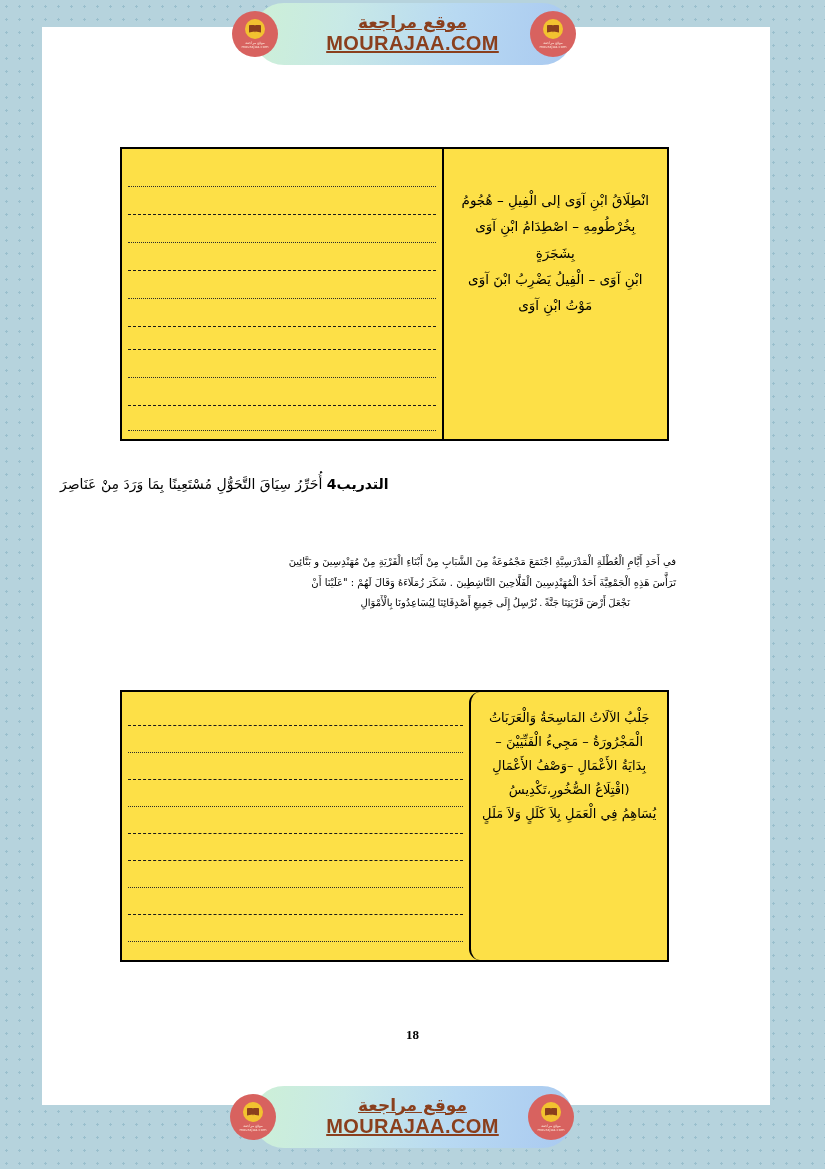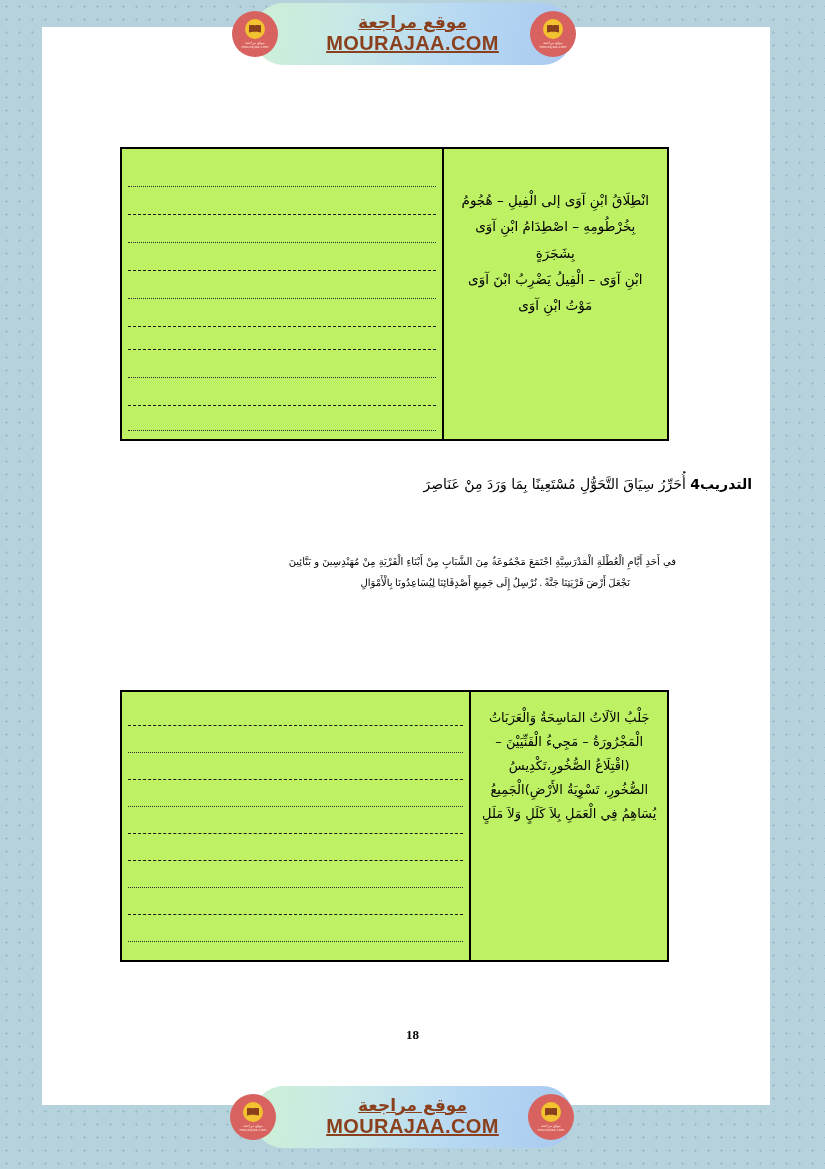--- a/index.html
+++ b/index.html
@@ -117,21 +117,21 @@
     text-align: center;
     letter-spacing: 0.1px;
   }
 
   
   .wtable {
     position: absolute;
     border: 2px solid #000;
     box-sizing: border-box;
     display: flex;
-    background: #bef264;
+    background: #fde047;
   }
   .wtable .cell-lines {
     box-sizing: border-box;
     padding: 10px 6px 6px 6px;
     display: flex;
     flex-direction: column;
     justify-content: flex-start;
   }
   .wtable .cell-text {
     box-sizing: border-box;
@@ -155,21 +155,21 @@
     color: #000;
   }
 
   
   .exercise-heading {
     position: absolute;
     left: 60px;
     top: 476px;
     width: 612px;
     direction: rtl;
-    text-align: right;
+    text-align: left;
     font-family: "DejaVu Sans", sans-serif;
     font-size: 14px;
     color: #000;
     letter-spacing: 0.4px;
   }
   .exercise-heading .ex-label {
     font-weight: bold;
   }
 
   
@@ -253,41 +253,42 @@
     </div>
   </div>
 
   <div class="exercise-heading" style="left:18px; top:449px; width:692px;">
     <span class="ex-label">التدريب4</span>
     <span>أُحَرِّرُ سِيَاقَ التَّحَوُّلِ مُسْتَعِينًا بِمَا وَرَدَ مِنْ عَنَاصِرَ</span>
   </div>
 
   <div class="passage" style="left:34px; top:525px; width:600px;">
     <span class="pline">في أَحَدِ أَيَّامِ الْعُطْلَةِ الْمَدْرَسِيَّةِ  اجْتَمَعَ مَجْمُوعَةٌ مِنَ الشَّبَابِ مِنْ أَبْنَاءِ الْقَرْيَةِ  مِنْ مُهَنْدِسِينَ و بَنَّائِينَ</span>
+    <span class="pline">تَرَأَّسَ هَذِهِ الْجَمْعِيَّةَ أَحَدُ الْمُهَنْدِسِينَ الْفَلَّاحِينَ النَّاشِطِينَ . شَكَرَ زُمَلَاءَهُ  وَقَالَ لَهُمْ : "عَلَيْنَا  أَنْ</span>
     <span class="pline indent2">نَجْعَلَ  أَرْضَ قَرْيَتِنَا جَنَّةً .  نُرْسِلُ إِلَى جَمِيعِ أَصْدِقَائِنَا لِيُسَاعِدُونَا  بِالْأَمْوَالِ</span>
   </div>
 
   <div class="wtable" style="left:78px; top:663px; width:549px; height:272px;">
     <div class="cell-lines" style="width:350px;">
       <div class="dot-row heavy" style="height:23px;"></div>
       <div class="dot-row" style="height:26px;"></div>
       <div class="dot-row heavy" style="height:26px;"></div>
       <div class="dot-row" style="height:26px;"></div>
       <div class="dot-row heavy" style="height:26px;"></div>
       <div class="dot-row heavy" style="height:26px;"></div>
       <div class="dot-row" style="height:26px;"></div>
       <div class="dot-row heavy" style="height:26px;"></div>
       <div class="dot-row" style="height:26px;"></div>
     </div>
-    <div class="cell-text" style="width:199px;">
+    <div class="cell-text" style="width:199px;border-radius:11px;">
       <div class="ar-cell-text" style="font-size:13px; line-height:1.85;">
         <div>جَلْبُ الآلَاتُ المَاسِحَةُ وَالْعَرَبَاتُ</div>
         <div>الْمَجْرُورَةُ – مَجِيءُ الْفَنِّيَيْنَ –</div>
+        <div>بِدَايَةُ الأَعْمَالِ –وَصْفُ الأَعْمَالِ</div>
         <div>(اقْتِلَاعُ الصُّخُورِ،تَكْدِيسُ</div>
-        <div>الصُّخُورِ، تَسْوِيَةُ الأَرْضِ)الْجَمِيعُ</div>
         <div>يُسَاهِمُ فِي الْعَمَلِ بِلاَ كَلَلٍ وَلاَ مَلَلٍ</div>
       </div>
     </div>
   </div>
 
 </div>
 
 <div class="page-number">18</div>
 
 <div class="banner banner-bottom">

